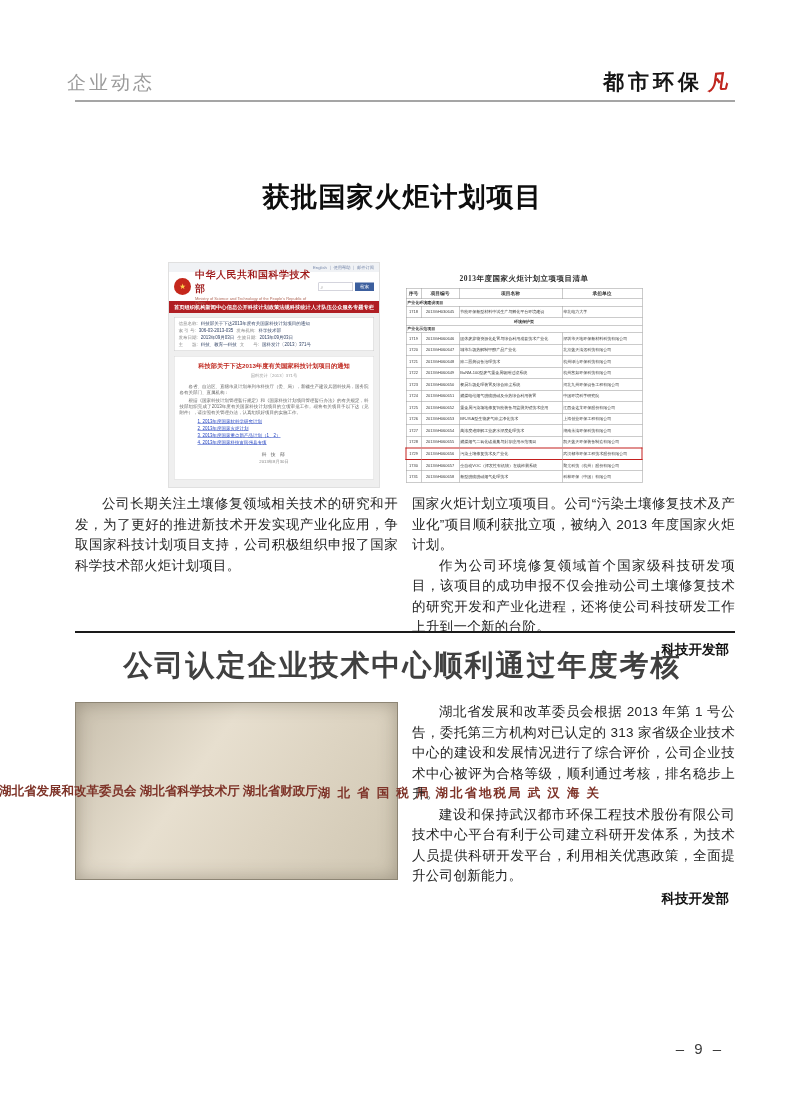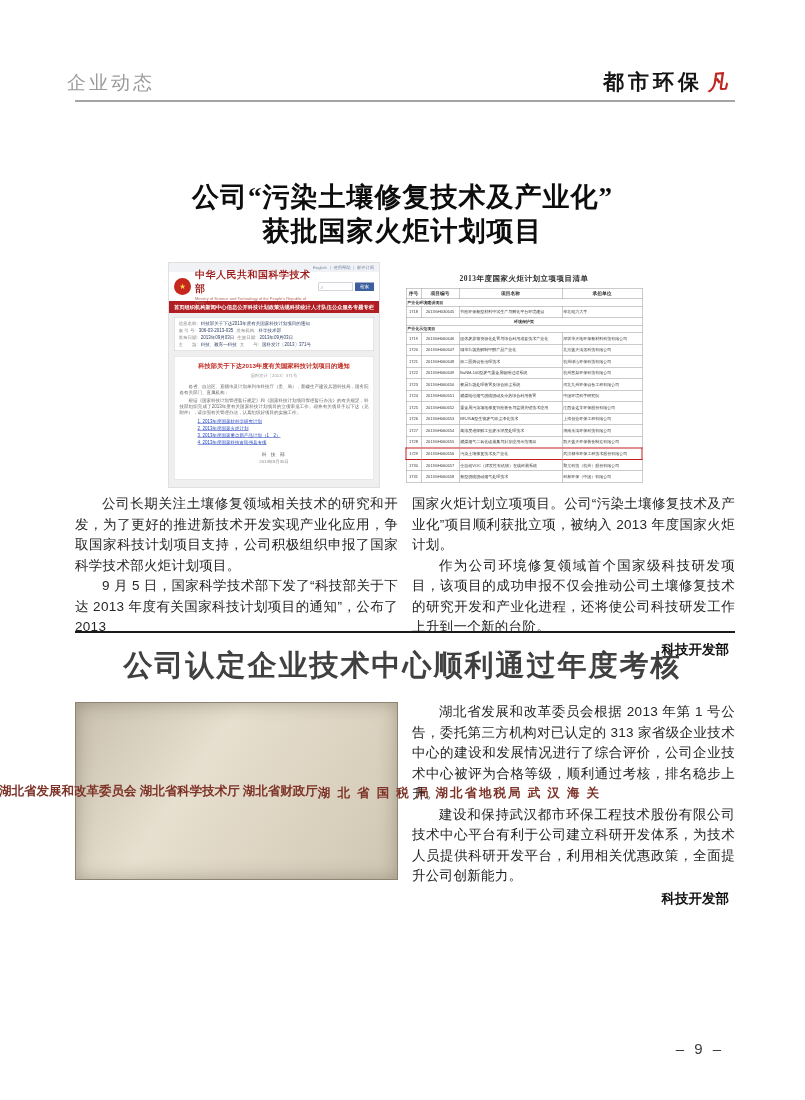--- a/index.html
+++ b/index.html
@@ -121,21 +121,20 @@
   <div class="hdr">
     <span class="hdr-left">企业动态</span>
     <span class="hdr-right">
       <span class="brand-name">都市环保</span>
       <span class="glyph">凡</span>
     </span>
   </div>
   <div class="hdr-line"></div>
 
   <div class="t1">
-    <div>公司“污染土壤修复技术及产业化”</div>
     <div>获批国家火炬计划项目</div>
   </div>
 
   <div class="imgs">
 
     <div class="shot most">
       <div class="scale most-in">
         <div class="m-top">English ｜ 使用帮助 ｜ 邮件订阅</div>
         <div class="m-head">
           <span class="emblem">★</span>
@@ -320,21 +319,20 @@
             </tbody>
         </table>
       </div>
     </div>
 
   </div>
 
   <div class="cols a1">
     <div class="col">
       <p>公司长期关注土壤修复领域相关技术的研究和开发，为了更好的推进新技术开发实现产业化应用，争取国家科技计划项目支持，公司积极组织申报了国家科学技术部火炬计划项目。</p>
-      <p>9 月 5 日，国家科学技术部下发了“科技部关于下达 2013 年度有关国家科技计划项目的通知”，公布了 2013</p>
     </div>
     <div class="col">
       <p class="noind">国家火炬计划立项项目。公司“污染土壤修复技术及产业化”项目顺利获批立项，被纳入 2013 年度国家火炬计划。</p>
       <p>作为公司环境修复领域首个国家级科技研发项目，该项目的成功申报不仅会推动公司土壤修复技术的研究开发和产业化进程，还将使公司科技研发工作上升到一个新的台阶。</p>
       <div class="sig">科技开发部</div>
     </div>
   </div>
 
   <div class="divider"></div>
 

